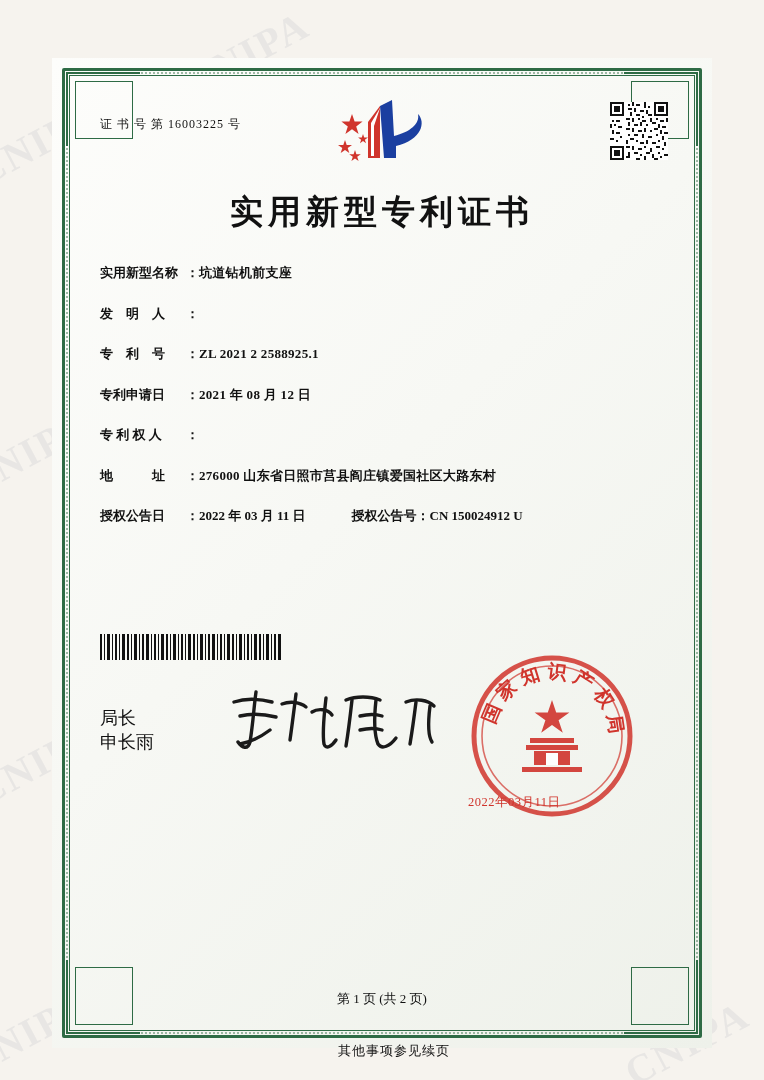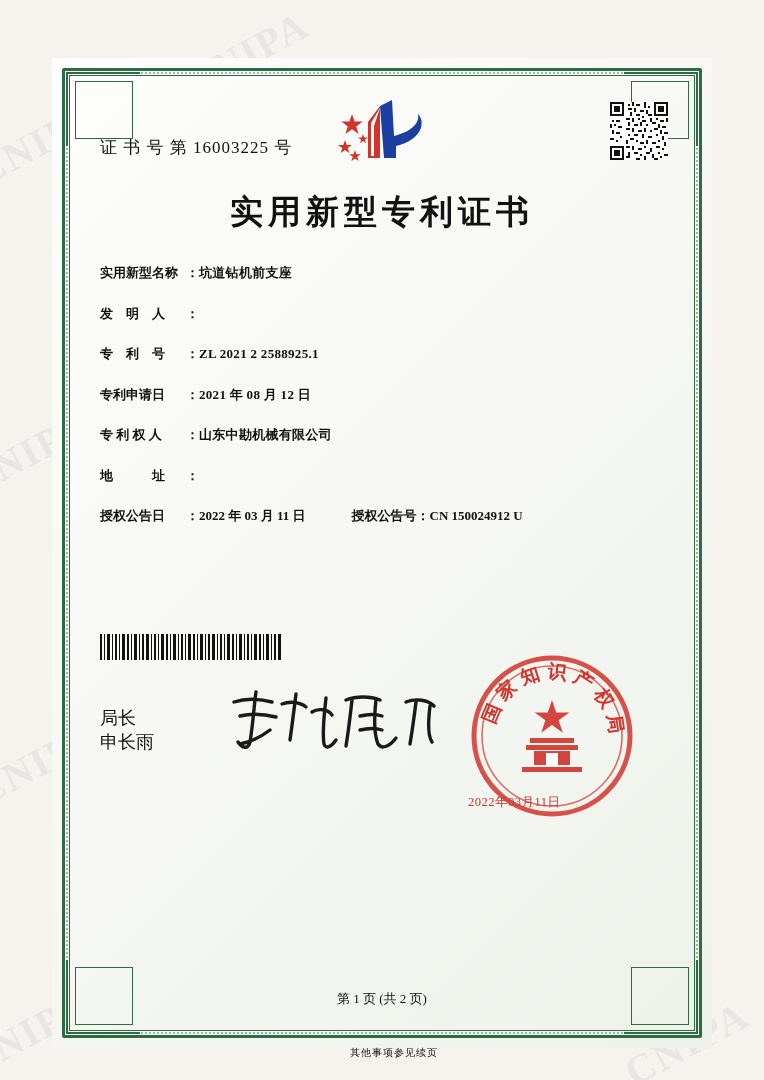--- a/index.html
+++ b/index.html
@@ -69,21 +69,21 @@
   .corner.bl{left:14px;bottom:14px;border-right:none;border-top:none;}
   .corner.br{right:14px;bottom:14px;border-left:none;border-top:none;}
 
   .content{
     position:absolute;
     left:40px;top:36px;right:40px;bottom:26px;
   }
   
   .cert-no{
     position:absolute;left:8px;top:22px;
-    font-size:17px;color:#111;letter-spacing:1px;margin-top:20px;
+    font-size:12px;color:#111;letter-spacing:1px;
   }
   .qr{
     position:absolute;right:4px;top:8px;
     width:58px;height:58px;
     background:#fff;
   }
   .qr svg{display:block;}
   .logo{
     position:absolute;left:50%;top:2px;
     transform:translateX(-50%);
@@ -156,21 +156,21 @@
     letter-spacing:0.5px;
   }
   
   .page-no{
     position:absolute;left:0;right:0;bottom:14px;
     text-align:center;font-size:13px;color:#111;
   }
   .footnote{
     position:absolute;left:0;right:0;bottom:20px;
     text-align:center;
-    font-size:10px;color:#111;letter-spacing:1px;
+    font-size:13px;color:#111;letter-spacing:1px;
     z-index:2;
     padding-left:24px;
   }
 </style>
 </head>
 <body>
 
 <div class="watermark">
   <div class="wm" style="left:-30px;top:120px;">CNIPA</div>
   <div class="wm" style="left:180px;top:30px;">CNIPA</div>
@@ -341,26 +341,26 @@
 
       <div class="field-row">
         <span class="f-label">专利申请日</span>
         <span class="f-colon">：</span>
         <span class="f-value">2021 年 08 月 12 日</span>
       </div>
 
       <div class="field-row">
         <span class="f-label">专 利 权 人</span>
         <span class="f-colon">：</span>
-        <span class="f-value">山东中勘机械有限公司</span>
       </div>
 
       <div class="field-row">
         <span class="f-label">地　　　址</span>
         <span class="f-colon">：</span>
+        <span class="f-value">276000  山东省日照市莒县阎庄镇爱国社区大路东村</span>
       </div>
 
       <div class="field-row">
         <span class="f-label">授权公告日</span>
         <span class="f-colon">：</span>
         <span class="f-value2">2022 年 03 月 11 日</span>
         <span class="f-label2" style="margin-left:46px;">授权公告号</span>
         <span class="f-colon">：</span>
         <span class="f-value2">CN 150024912 U</span>
       </div>

